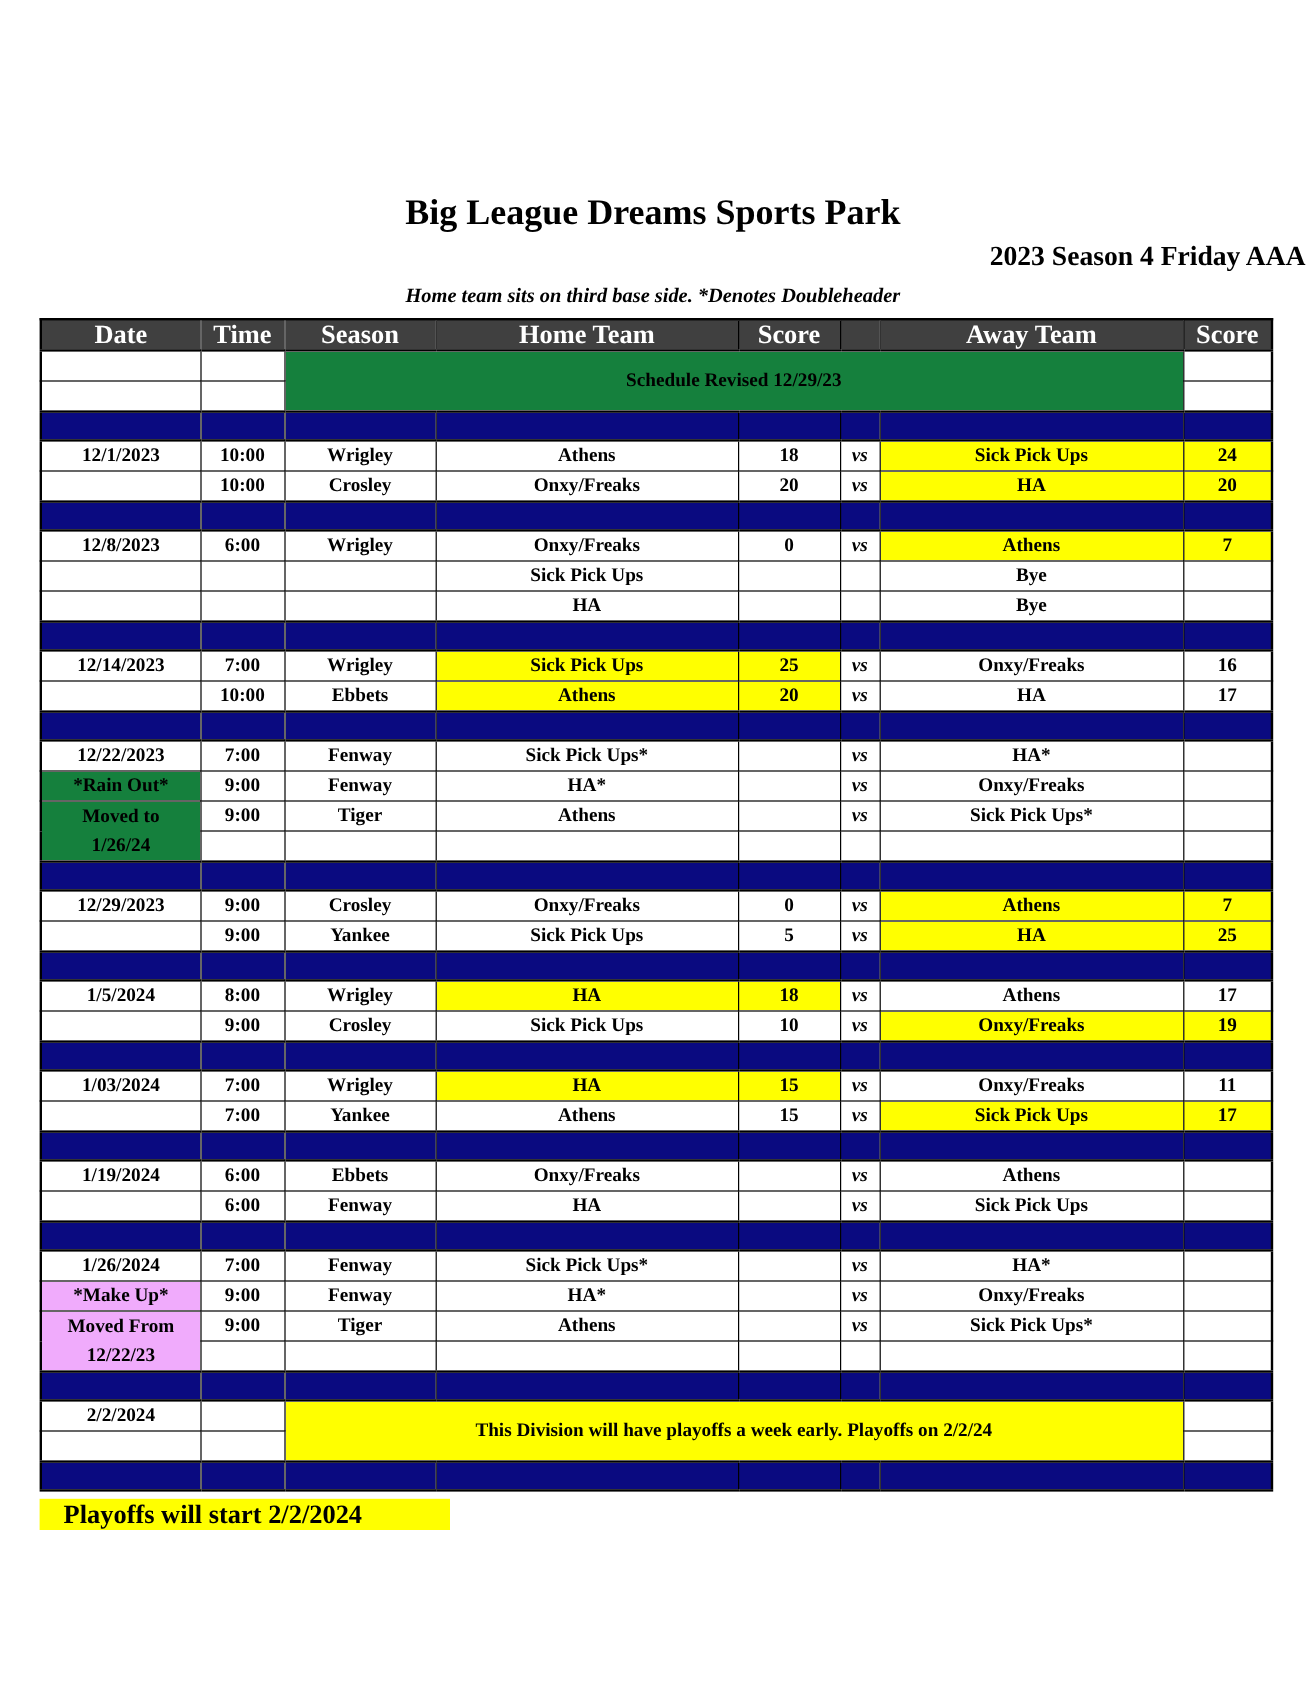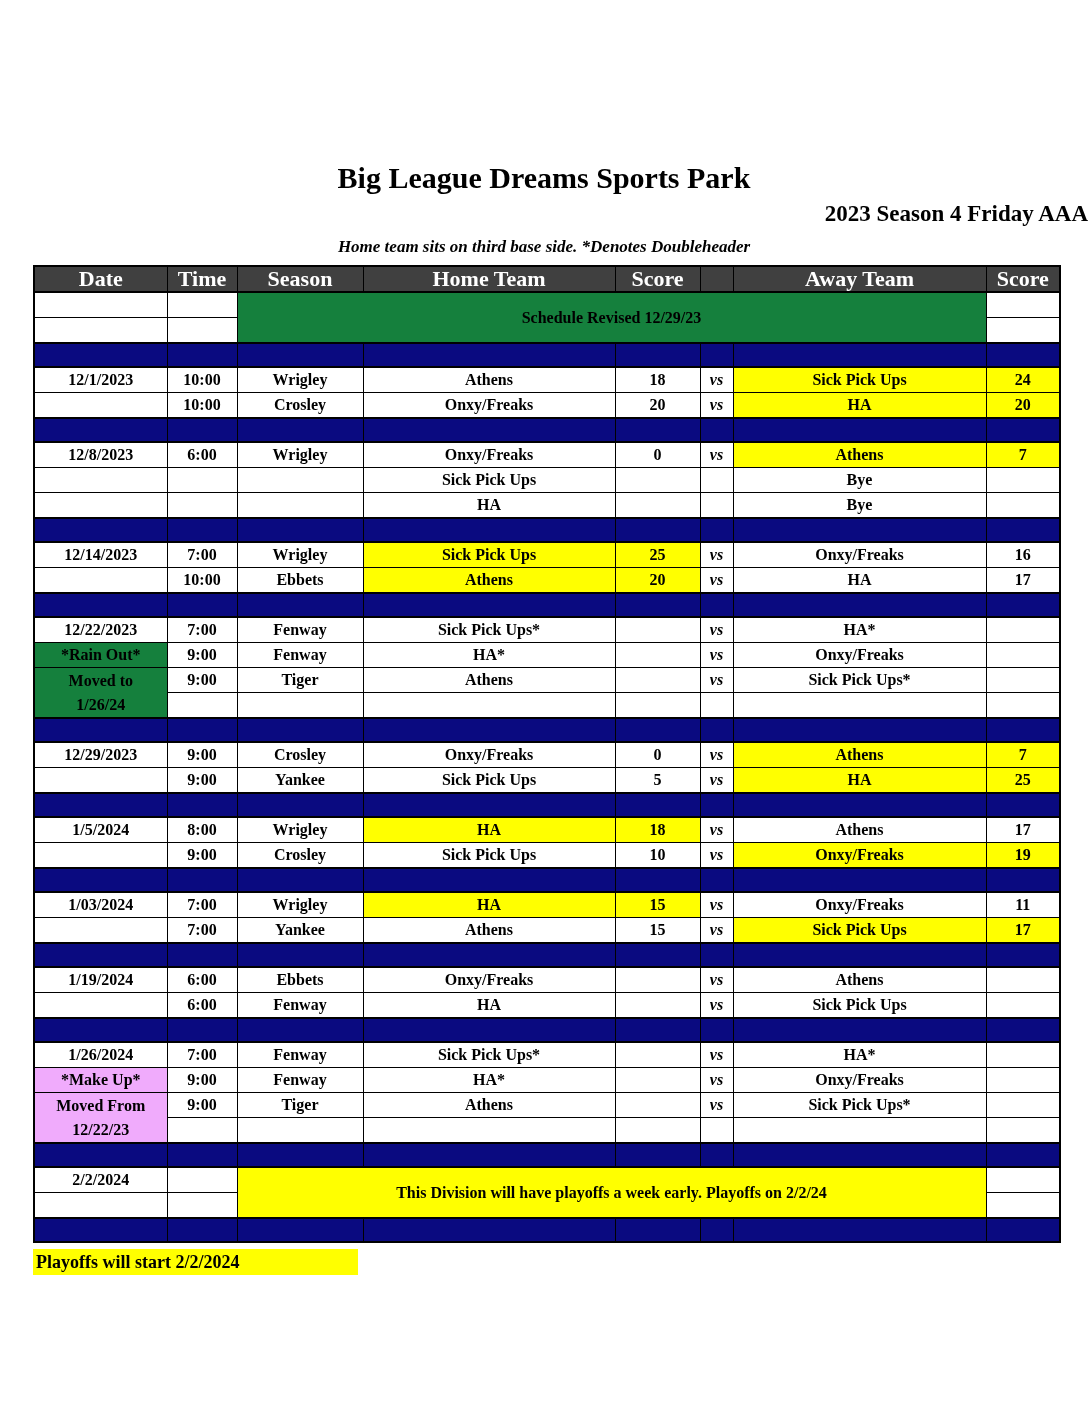--- a/index.html
+++ b/index.html
@@ -12,21 +12,21 @@
   table.sched td{border:1px solid #000;height:24px;padding:0 2px;text-align:center;vertical-align:middle;
     font-weight:bold;font-size:16px;line-height:22px;overflow:hidden;white-space:nowrap;}
   tr.hdr td{background:#404040;color:#fff;font-size:22px;border-bottom-width:2px;}
   tr.sep td{background:#0A0A80;border-top-width:2px;border-bottom-width:2px;height:22px;}
   td.y{background:#FFFF00;}
   td.o{background:#15803d;}
   td.c{background:#f0abfc;}
   td.vs{font-style:italic;font-size:13px;}
   td.banner{font-size:17px;}
   td.two div{line-height:24px;}
-  .footer{margin-left:33px;margin-top:6px;width:322px;background:#FFFF00;font-weight:bold;font-size:18px;line-height:26px;padding-left:3px;}
+  .footer{margin-left:33px;margin-top:6px;width:322px;background:#FFFF00;font-weight:bold;font-size:22px;line-height:26px;padding-left:20px;}
 </style>
 </head>
 <body>
 
 <div class="spacer"></div>
 
 <div class="title">Big League Dreams Sports Park</div>
 <div class="subtitle">2023 Season 4 Friday AAA</div>
 <div class="note">Home team sits on third base side.  *Denotes Doubleheader</div>
 

